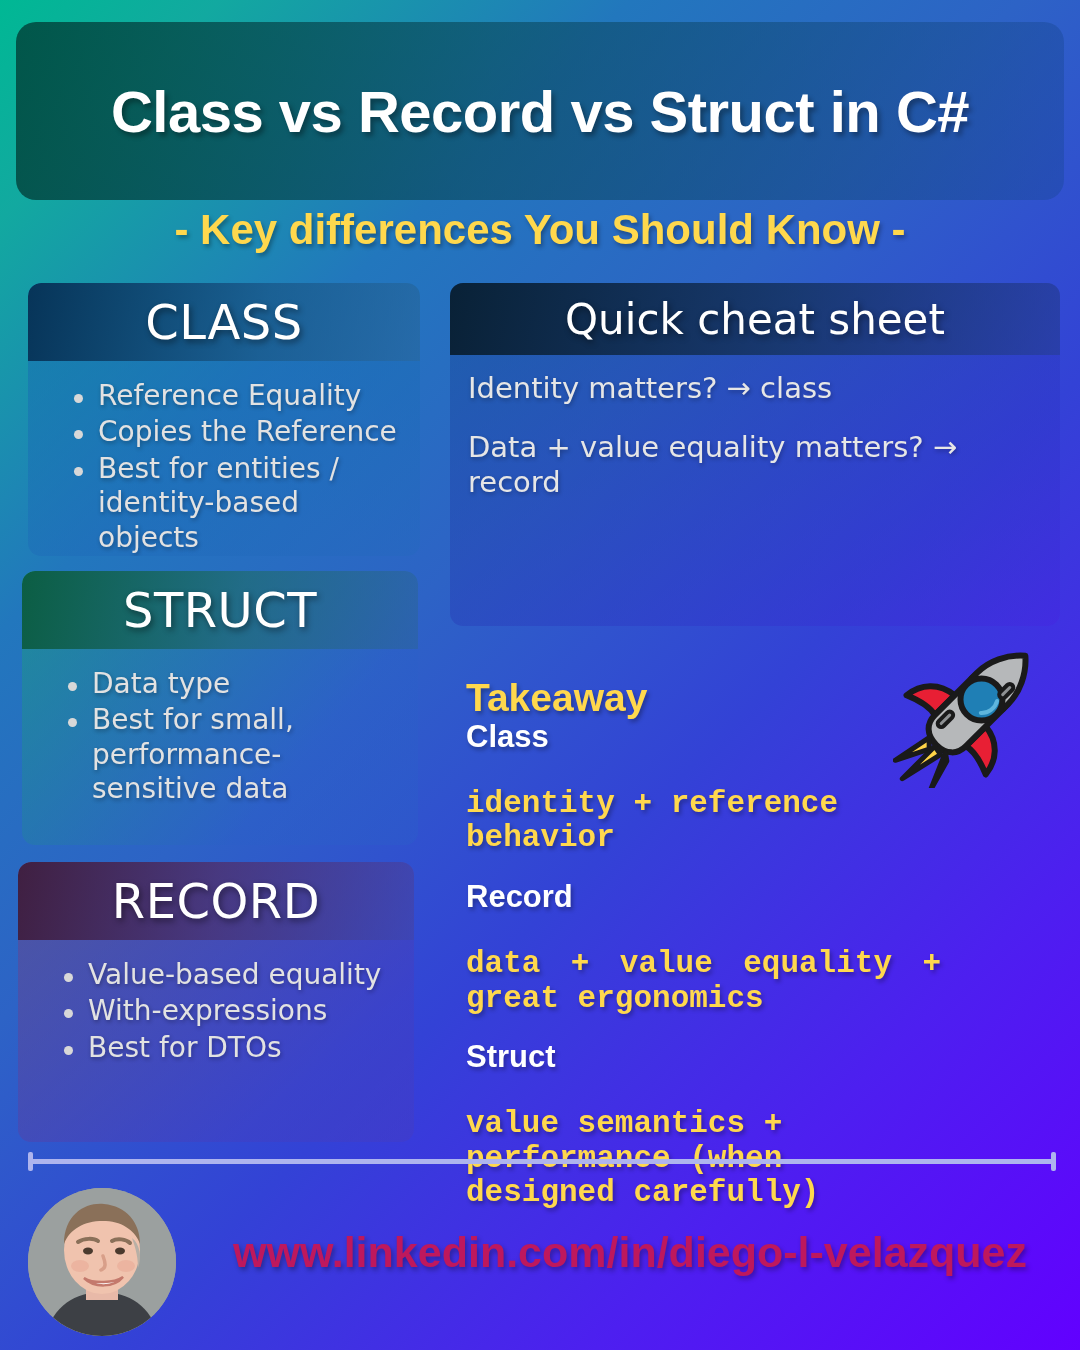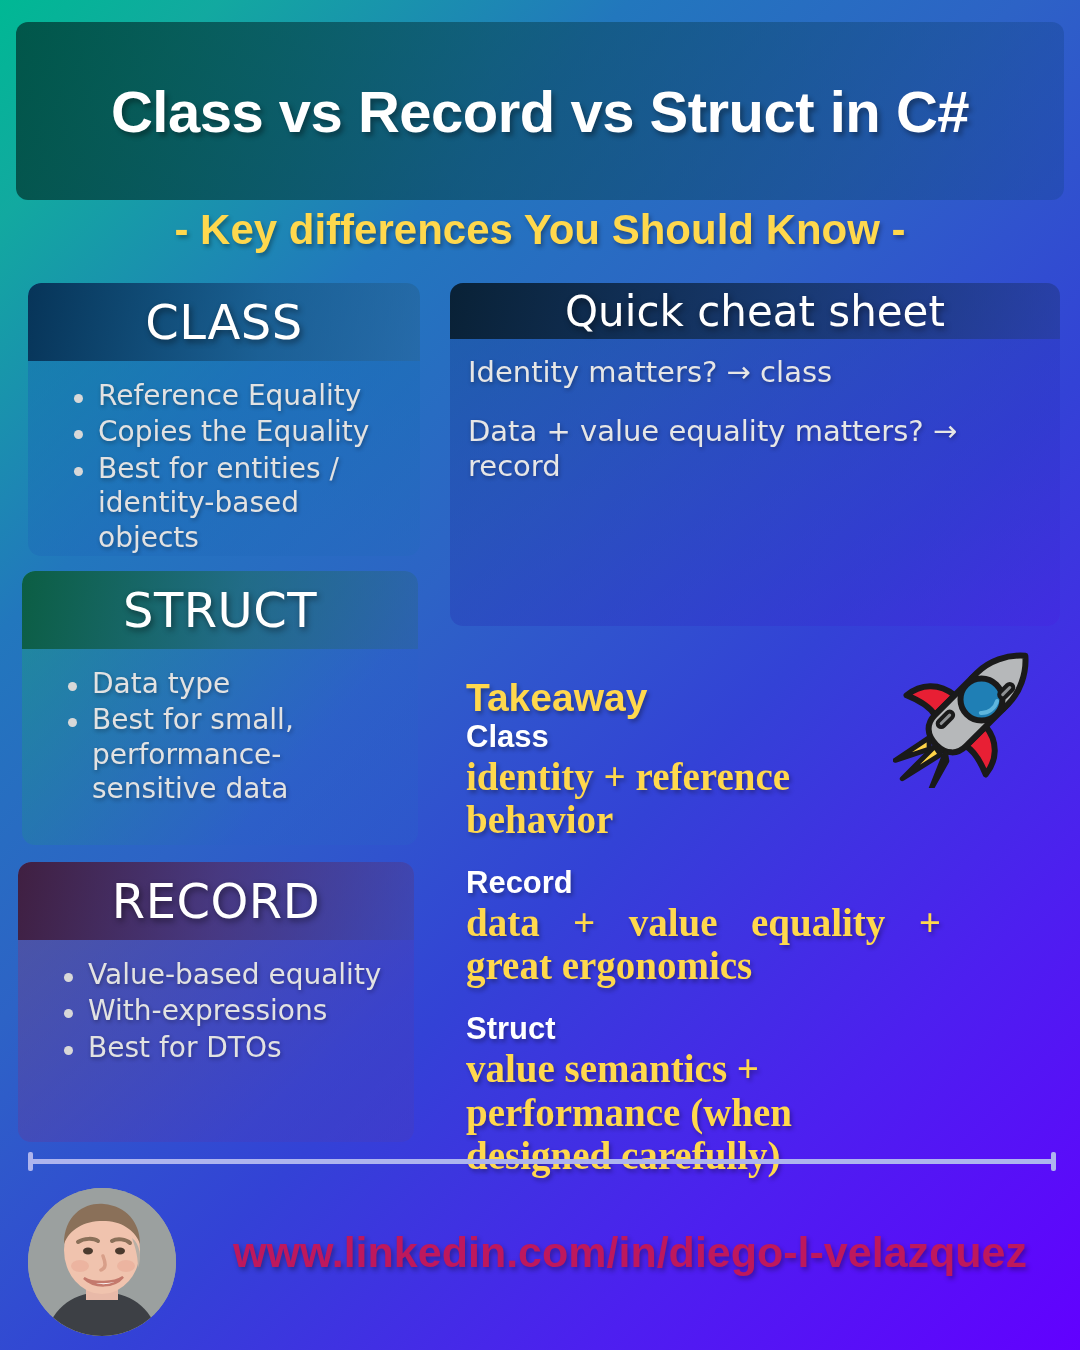--- a/index.html
+++ b/index.html
@@ -15,21 +15,21 @@
         #3342d6 60%,
         #4d1ff0 80%,
         #6200ff 100%);
     position:relative;
     overflow:hidden;
   }
 
   
   #title-box {
     position:absolute; left:16px; top:22px; width:1048px; height:178px;
-    border-radius:12px;
+    border-radius:20px;
     background:linear-gradient(100deg, rgba(0,60,52,0.78) 0%, rgba(10,72,92,0.62) 45%, rgba(24,70,150,0.40) 100%);
     display:flex; align-items:center; justify-content:center;
   }
   #title-text {
     font-family:"Liberation Sans", sans-serif;
     font-weight:bold; font-size:58px; color:#ffffff;
     letter-spacing:-0.5px;
     text-shadow:3px 4px 5px rgba(0,0,0,0.33);
     white-space:nowrap;
   }
@@ -88,21 +88,21 @@
   #card-record .card-head {
     background:linear-gradient(100deg, rgba(62,24,52,0.88) 0%, rgba(72,48,110,0.72) 50%, rgba(62,70,170,0.58) 100%); }
 
   
   #cheat-panel {
     position:absolute; left:450px; top:283px; width:610px; height:343px;
     border-radius:13px; overflow:hidden;
     background:linear-gradient(150deg, rgba(22,78,150,0.50) 0%, rgba(48,50,200,0.42) 70%, rgba(70,35,225,0.40) 100%);
   }
   #cheat-panel .cheat-head {
-    height:56px; display:flex; align-items:center; justify-content:center;
+    height:72px; display:flex; align-items:center; justify-content:center;
     background:linear-gradient(100deg, rgba(8,30,48,0.95) 0%, rgba(20,50,92,0.78) 55%, rgba(38,62,150,0.62) 100%);
     text-align:center;
   }
   #cheat-panel .cheat-head span {
     font-family:"DejaVu Sans", sans-serif;
     font-size:42px; color:#ffffff;
     text-shadow:2px 3px 6px rgba(0,0,0,0.45);
   }
   #cheat-list { padding:16px 18px 0 18px; }
   #cheat-list p {
@@ -120,25 +120,26 @@
     text-shadow:2px 3px 4px rgba(0,0,0,0.30);
   }
   .tk-block { margin-bottom:24px; }
   .tk-label {
     font-family:"Liberation Sans", sans-serif;
     font-weight:bold; font-size:31px; color:#ffffff;
     text-shadow:2px 3px 4px rgba(0,0,0,0.30);
     line-height:1.12;
   }
   .tk-value {
-    font-family:Liberation Serif, serif;
-    font-weight:bold; font-size:39px; color:#FFD84D;
+    font-family:Liberation Mono, monospace;
+    font-weight:bold; font-size:31px; color:#FFD84D;
     text-shadow:2px 3px 4px rgba(0,0,0,0.30);
     line-height:1.12;
     width:475px;
+    margin-top:32px;
   }
   #tk-record .tk-value { text-align:justify; }
 
   
   #rocket-icon { position:absolute; left:893px; top:628px; width:160px; height:160px; }
 
   
   #divider { position:absolute; left:28px; top:1152px; width:1028px; height:18px; }
   #divider .bar {
     position:absolute; left:0; top:7px; width:100%; height:5px;
@@ -170,21 +171,21 @@
 </div>
 <div id="subtitle">- Key differences You Should Know -</div>
 
 <div class="card" id="card-class">
   <div class="card-head">
     <span>CLASS</span>
   </div>
   <div class="card-body">
     <ul>
       <li>Reference Equality</li>
-      <li>Copies the Equality</li>
+      <li>Copies the Reference</li>
       <li>Best for entities / identity-based objects</li>
     </ul>
   </div>
 </div>
 
 <div class="card" id="card-struct">
   <div class="card-head">
     <span>STRUCT</span>
   </div>
   <div class="card-body">

